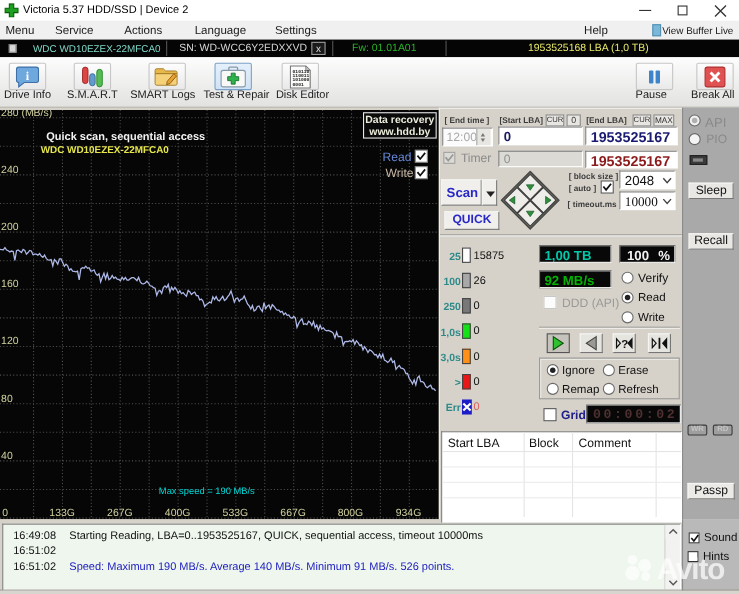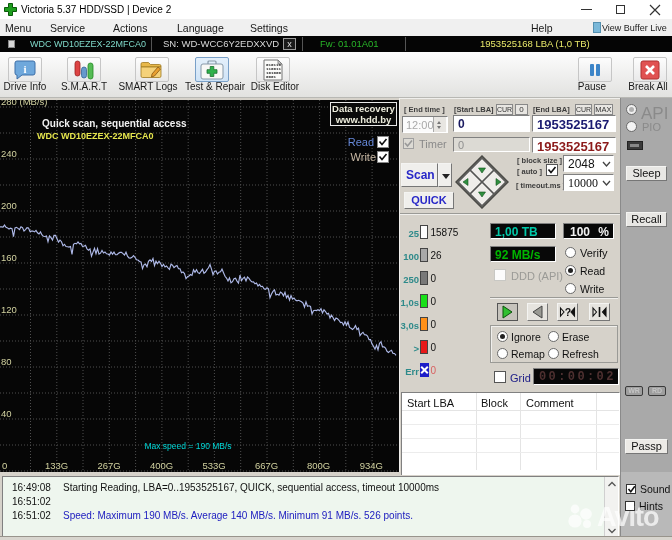--- a/index.html
+++ b/index.html
@@ -320,41 +320,41 @@
 <div class="abs" style="left:90px;top:226px;width:128px;height:38px;border:1px solid #9a9a96;box-shadow:inset 1px 1px 0 #f0efec;"></div>
 <div class="rad sel" style="left:97px;top:232px;"></div>
 <span class="abs" style="left:111px;top:232px;font-size:10.5px;color:#111;">Ignore</span>
 <div class="rad" style="left:148px;top:232px;"></div>
 <span class="abs" style="left:162px;top:232px;font-size:10.5px;color:#111;">Erase</span>
 <div class="rad" style="left:97px;top:249px;"></div>
 <span class="abs" style="left:111px;top:249px;font-size:10.5px;color:#111;">Remap</span>
 <div class="rad" style="left:148px;top:249px;"></div>
 <span class="abs" style="left:162px;top:249px;font-size:10.5px;color:#111;">Refresh</span>
 <div class="abs" style="left:94px;top:272px;width:12px;height:12px;background:#fff;border:1px solid #555;"></div>
-<span class="abs" style="left:110px;top:273px;font-size:11px;font-weight:normal;color:#202088;">Grid</span>
+<span class="abs" style="left:110px;top:273px;font-size:11px;font-weight:bold;color:#202088;">Grid</span>
 <div class="abs sunk" style="left:133px;top:269px;width:86px;height:17px;background:#080808;">
   <span class="abs" style="left:5px;top:1px;font-family:'Liberation Mono',monospace;font-size:12px;font-weight:bold;color:#4e3030;letter-spacing:2.4px;">00:00:02</span>
 </div>
 <div class="abs sunk" style="left:1px;top:293px;width:219px;height:89px;background:#fff;">
   <div class="abs" style="left:74px;top:0;width:1px;height:77px;background:#e4e4e4;"></div>
   <div class="abs" style="left:118px;top:0;width:1px;height:77px;background:#e4e4e4;"></div>
   <div class="abs" style="left:194px;top:0;width:1px;height:77px;background:#e4e4e4;"></div>
   <div class="abs" style="left:0;top:17px;width:217px;height:1px;background:#e4e4e4;"></div>
   <div class="abs" style="left:0;top:31px;width:217px;height:1px;background:#ececec;"></div>
   <div class="abs" style="left:0;top:45px;width:217px;height:1px;background:#ececec;"></div>
   <div class="abs" style="left:0;top:59px;width:217px;height:1px;background:#ececec;"></div>
   <span class="abs" style="left:5px;top:4px;font-size:11px;color:#111;">Start LBA</span>
   <span class="abs" style="left:79px;top:4px;font-size:11px;color:#111;">Block</span>
   <span class="abs" style="left:124px;top:4px;font-size:11px;color:#111;">Comment</span>
 </div>
 </div>
 <div class="abs" style="left:620px;top:98px;width:52px;height:374px;background:#a9a9a9;border-left:1px solid #8a8a8a;">
 <div class="rad" style="left:5px;top:6px;background:#f0f0f0;"></div>
 <div class="abs" style="left:8px;top:9px;width:5px;height:5px;border-radius:50%;background:#b0b0b0;"></div>
-<span class="abs" style="left:20px;top:6px;font-size:17px;color:#8a8a8a;text-align:center;">API</span>
+<span class="abs" style="left:20px;top:6px;font-size:12px;color:#8a8a8a;text-align:center;">API</span>
 <div class="rad" style="left:5px;top:23px;background:#f4f4f4;"></div>
 <span class="abs" style="left:21px;top:23px;font-size:11px;color:#8a8a8a;">PIO</span>
 <div class="abs" style="left:6px;top:43px;width:16px;height:9px;background:#3a3a3a;border:1px solid #222;">
   <div class="abs" style="left:2px;top:2px;width:9px;height:3px;background:#888;"></div>
 </div>
 <div class="abs btn3d" style="left:5px;top:68px;width:41px;height:15px;background:#e8e7e4;">
   <div style="text-align:center;font-size:11px;color:#111;margin-top:0px;">Sleep</div>
 </div>
 <div class="abs btn3d" style="left:5px;top:114px;width:41px;height:15px;background:#e8e7e4;">
   <div style="text-align:center;font-size:11px;color:#111;margin-top:0px;">Recall</div>

